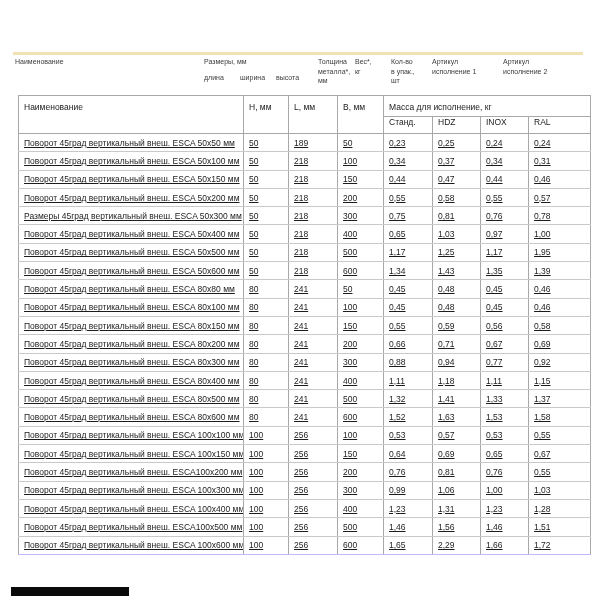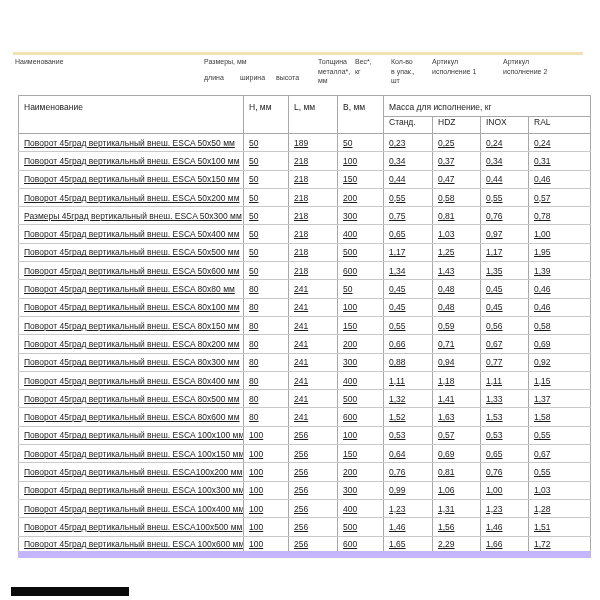--- a/index.html
+++ b/index.html
@@ -23,21 +23,21 @@
   }
   table.spec thead tr.hrow1{height:21px;}
   table.spec thead tr.hrow2{height:17px;}
   table.spec th.sub{padding-top:0;margin-top:10px;}
   table.spec td{
     border-left:1px solid #a8a8a8;border-right:1px solid #a8a8a8;
     border-top:1px solid #c9c9c9;border-bottom:1px solid #c9c9c9;
     padding:0 0 0 5px;vertical-align:middle;white-space:nowrap;overflow:hidden;
   }
   table.spec tbody tr{height:18.3px;text-decoration:underline;}
-  table.spec tbody tr:last-child td{border-bottom:7px solid #c4b5fd;}
+  table.spec tbody tr:last-child td{border-bottom:1px solid #c4b5fd;}
   .black-bar{position:absolute;left:11px;top:587px;width:118px;height:9px;background:#0a0a0a;}
 </style>
 </head>
 <body>
 
 <div>
 
   <div class="accent-rule"></div>
 
   <div>

